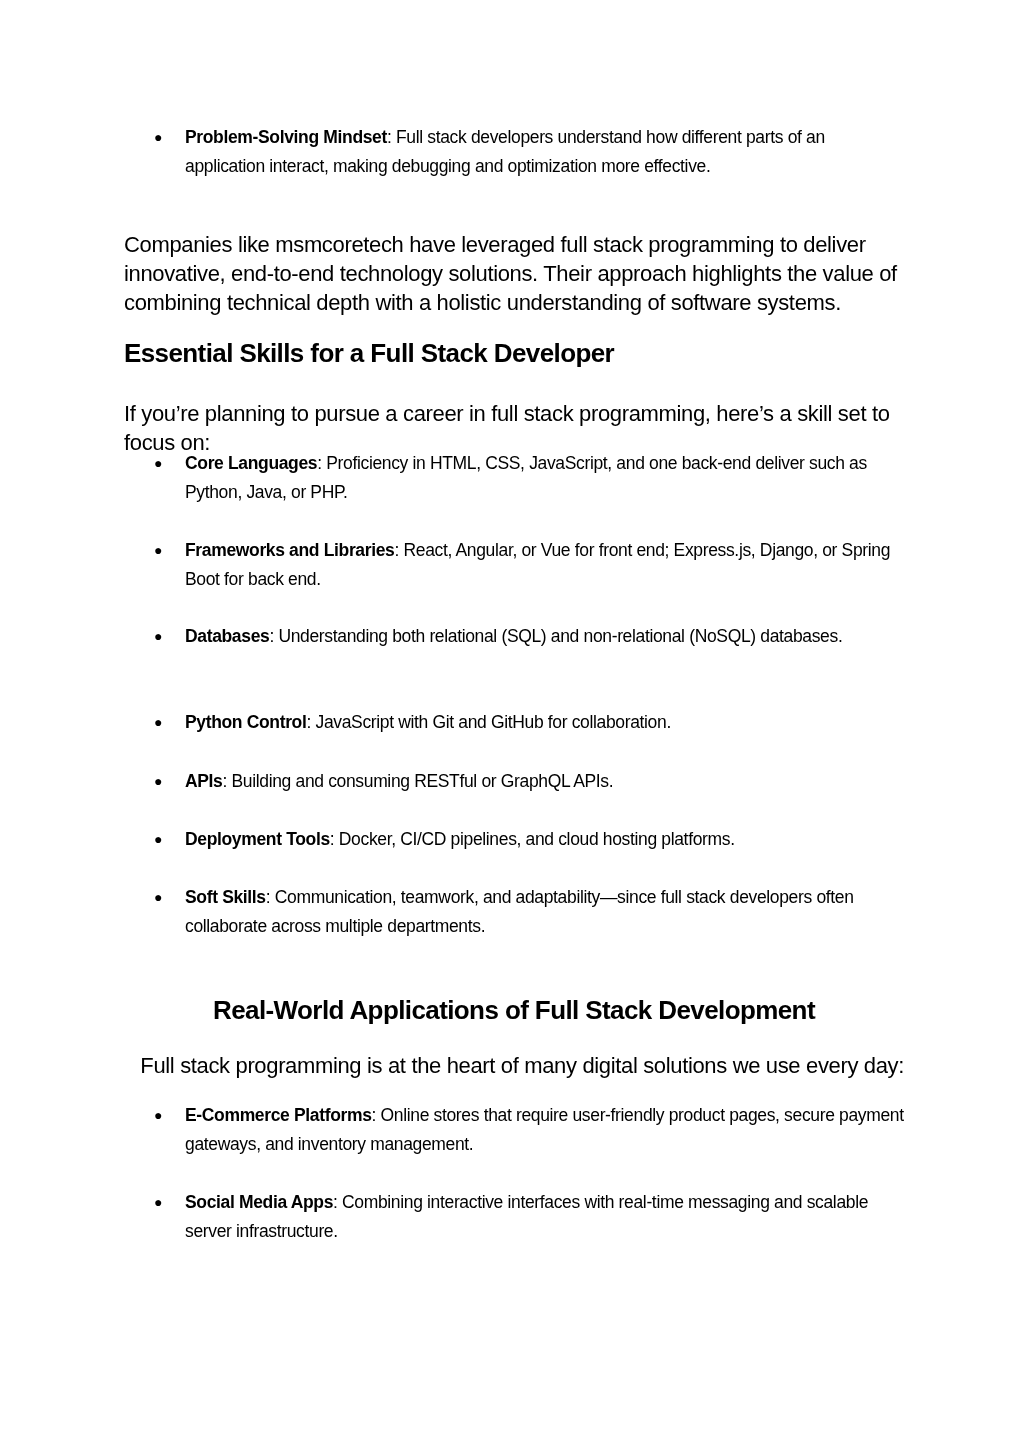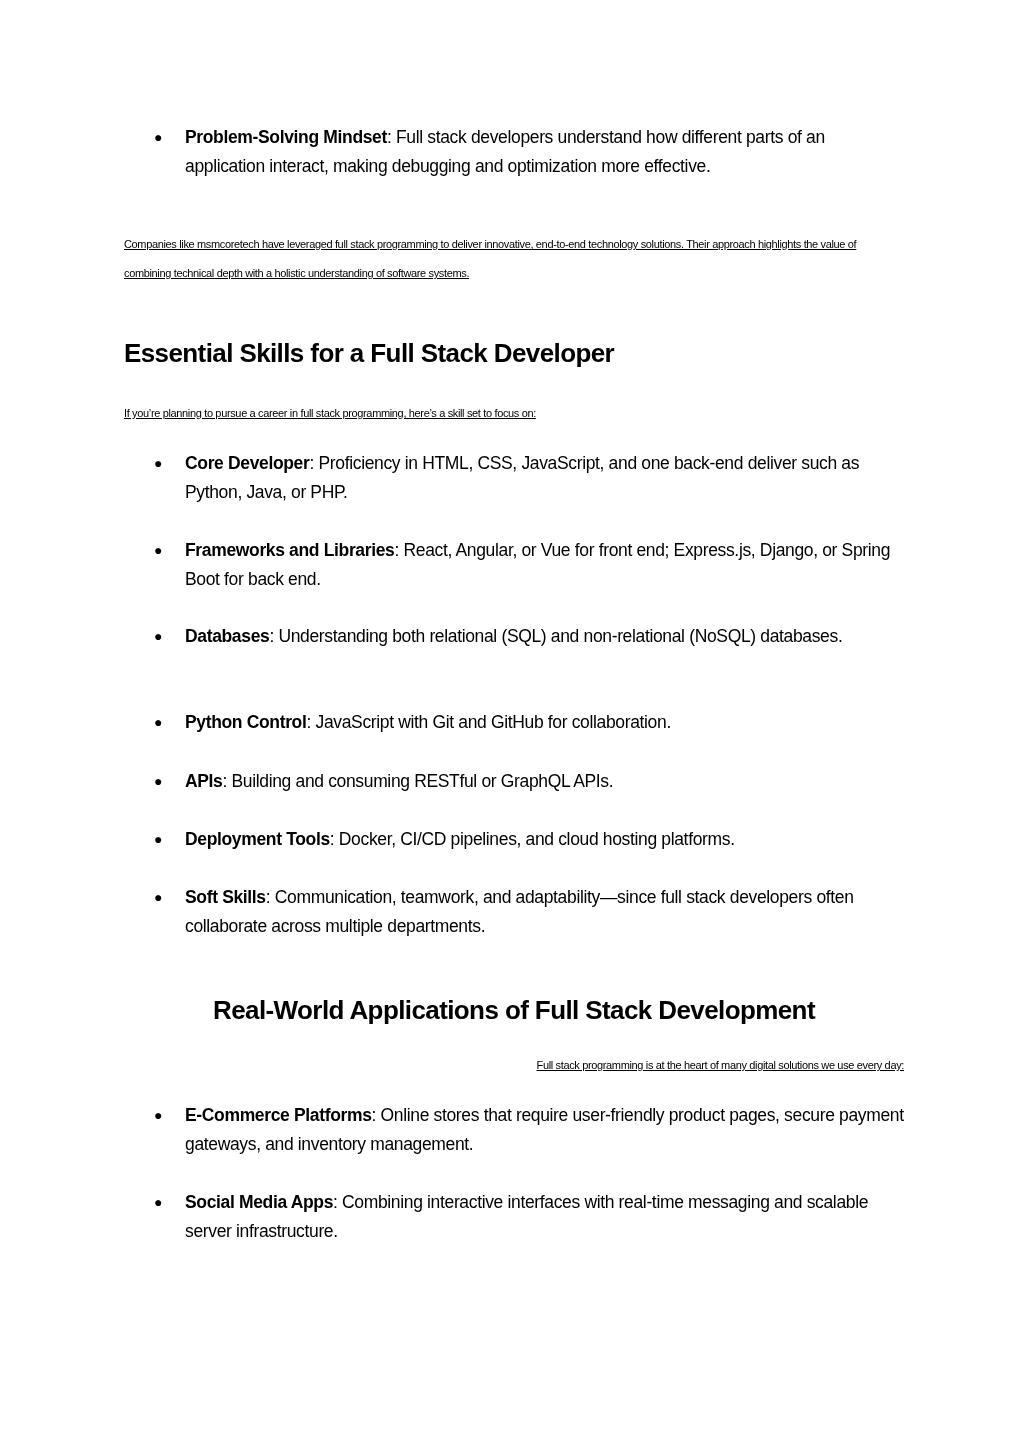--- a/index.html
+++ b/index.html
@@ -1,19 +1,19 @@
 <!DOCTYPE html>
 <html><head>
 <meta charset="utf-8">
 <style>
   html, body { margin: 0; padding: 0; background: #ffffff; }
   body { width: 1024px; height: 1446px; position: relative; overflow: hidden;
          font-family: "Liberation Sans", sans-serif; color: #000; }
   .page { position: absolute; left: 124px; top: 0; width: 780px; }
-  .p { font-size: 11px; line-height: 29px; letter-spacing: -0.35px; margin: 0; text-decoration: underline; }
+  .p { font-size: 22px; line-height: 29px; letter-spacing: -0.35px; margin: 0; }
   .h2 { font-size: 26px; font-weight: bold; letter-spacing: -0.6px; margin: 0; line-height: 34px; }
   .li { position: relative; padding-left: 61px; font-size: 17.5px; line-height: 29px; letter-spacing: -0.35px; }
   .bullet { position: absolute; left: 30px; top: 0; font-size: 14px; }
   .b { font-weight: bold; text-align: right; }
   .abs { position: absolute; left: 0; right: 0; }
 </style>
 </head>
 <body>
 
 <div class="page">
@@ -23,21 +23,21 @@
     <span class="b">Problem-Solving Mindset</span><span>: Full stack developers understand how different parts of an application interact, making debugging and optimization more effective.</span>
   </div>
 
   <p class="abs p" style="top:230px;">Companies like msmcoretech have leveraged full stack programming to deliver innovative, end-to-end technology solutions. Their approach highlights the value of combining technical depth with a holistic understanding of software systems.</p>
 
   <h2 class="abs h2" style="top:336px;">Essential Skills for a Full Stack Developer</h2>
   <p class="abs p" style="top:399px;">If you’re planning to pursue a career in full stack programming, here’s a skill set to focus on:</p>
 
   <div class="abs li" style="top:449px;">
     <span class="bullet">●</span>
-    <span class="b">Core Developer</span><span>: Proficiency in HTML, CSS, JavaScript, and one back-end deliver such as Python, Java, or PHP.</span>
+    <span class="b">Core Languages</span><span>: Proficiency in HTML, CSS, JavaScript, and one back-end deliver such as Python, Java, or PHP.</span>
   </div>
   <div class="abs li" style="top:536px;">
     <span class="bullet">●</span>
     <span class="b">Frameworks and Libraries</span><span>: React, Angular, or Vue for front end; Express.js, Django, or Spring Boot for back end.</span>
   </div>
   <div class="abs li" style="top:622px;">
     <span class="bullet">●</span>
     <span class="b">Databases</span><span>: Understanding both relational (SQL) and non-relational (NoSQL) databases.</span>
   </div>
   <div class="abs li" style="top:708px;">

